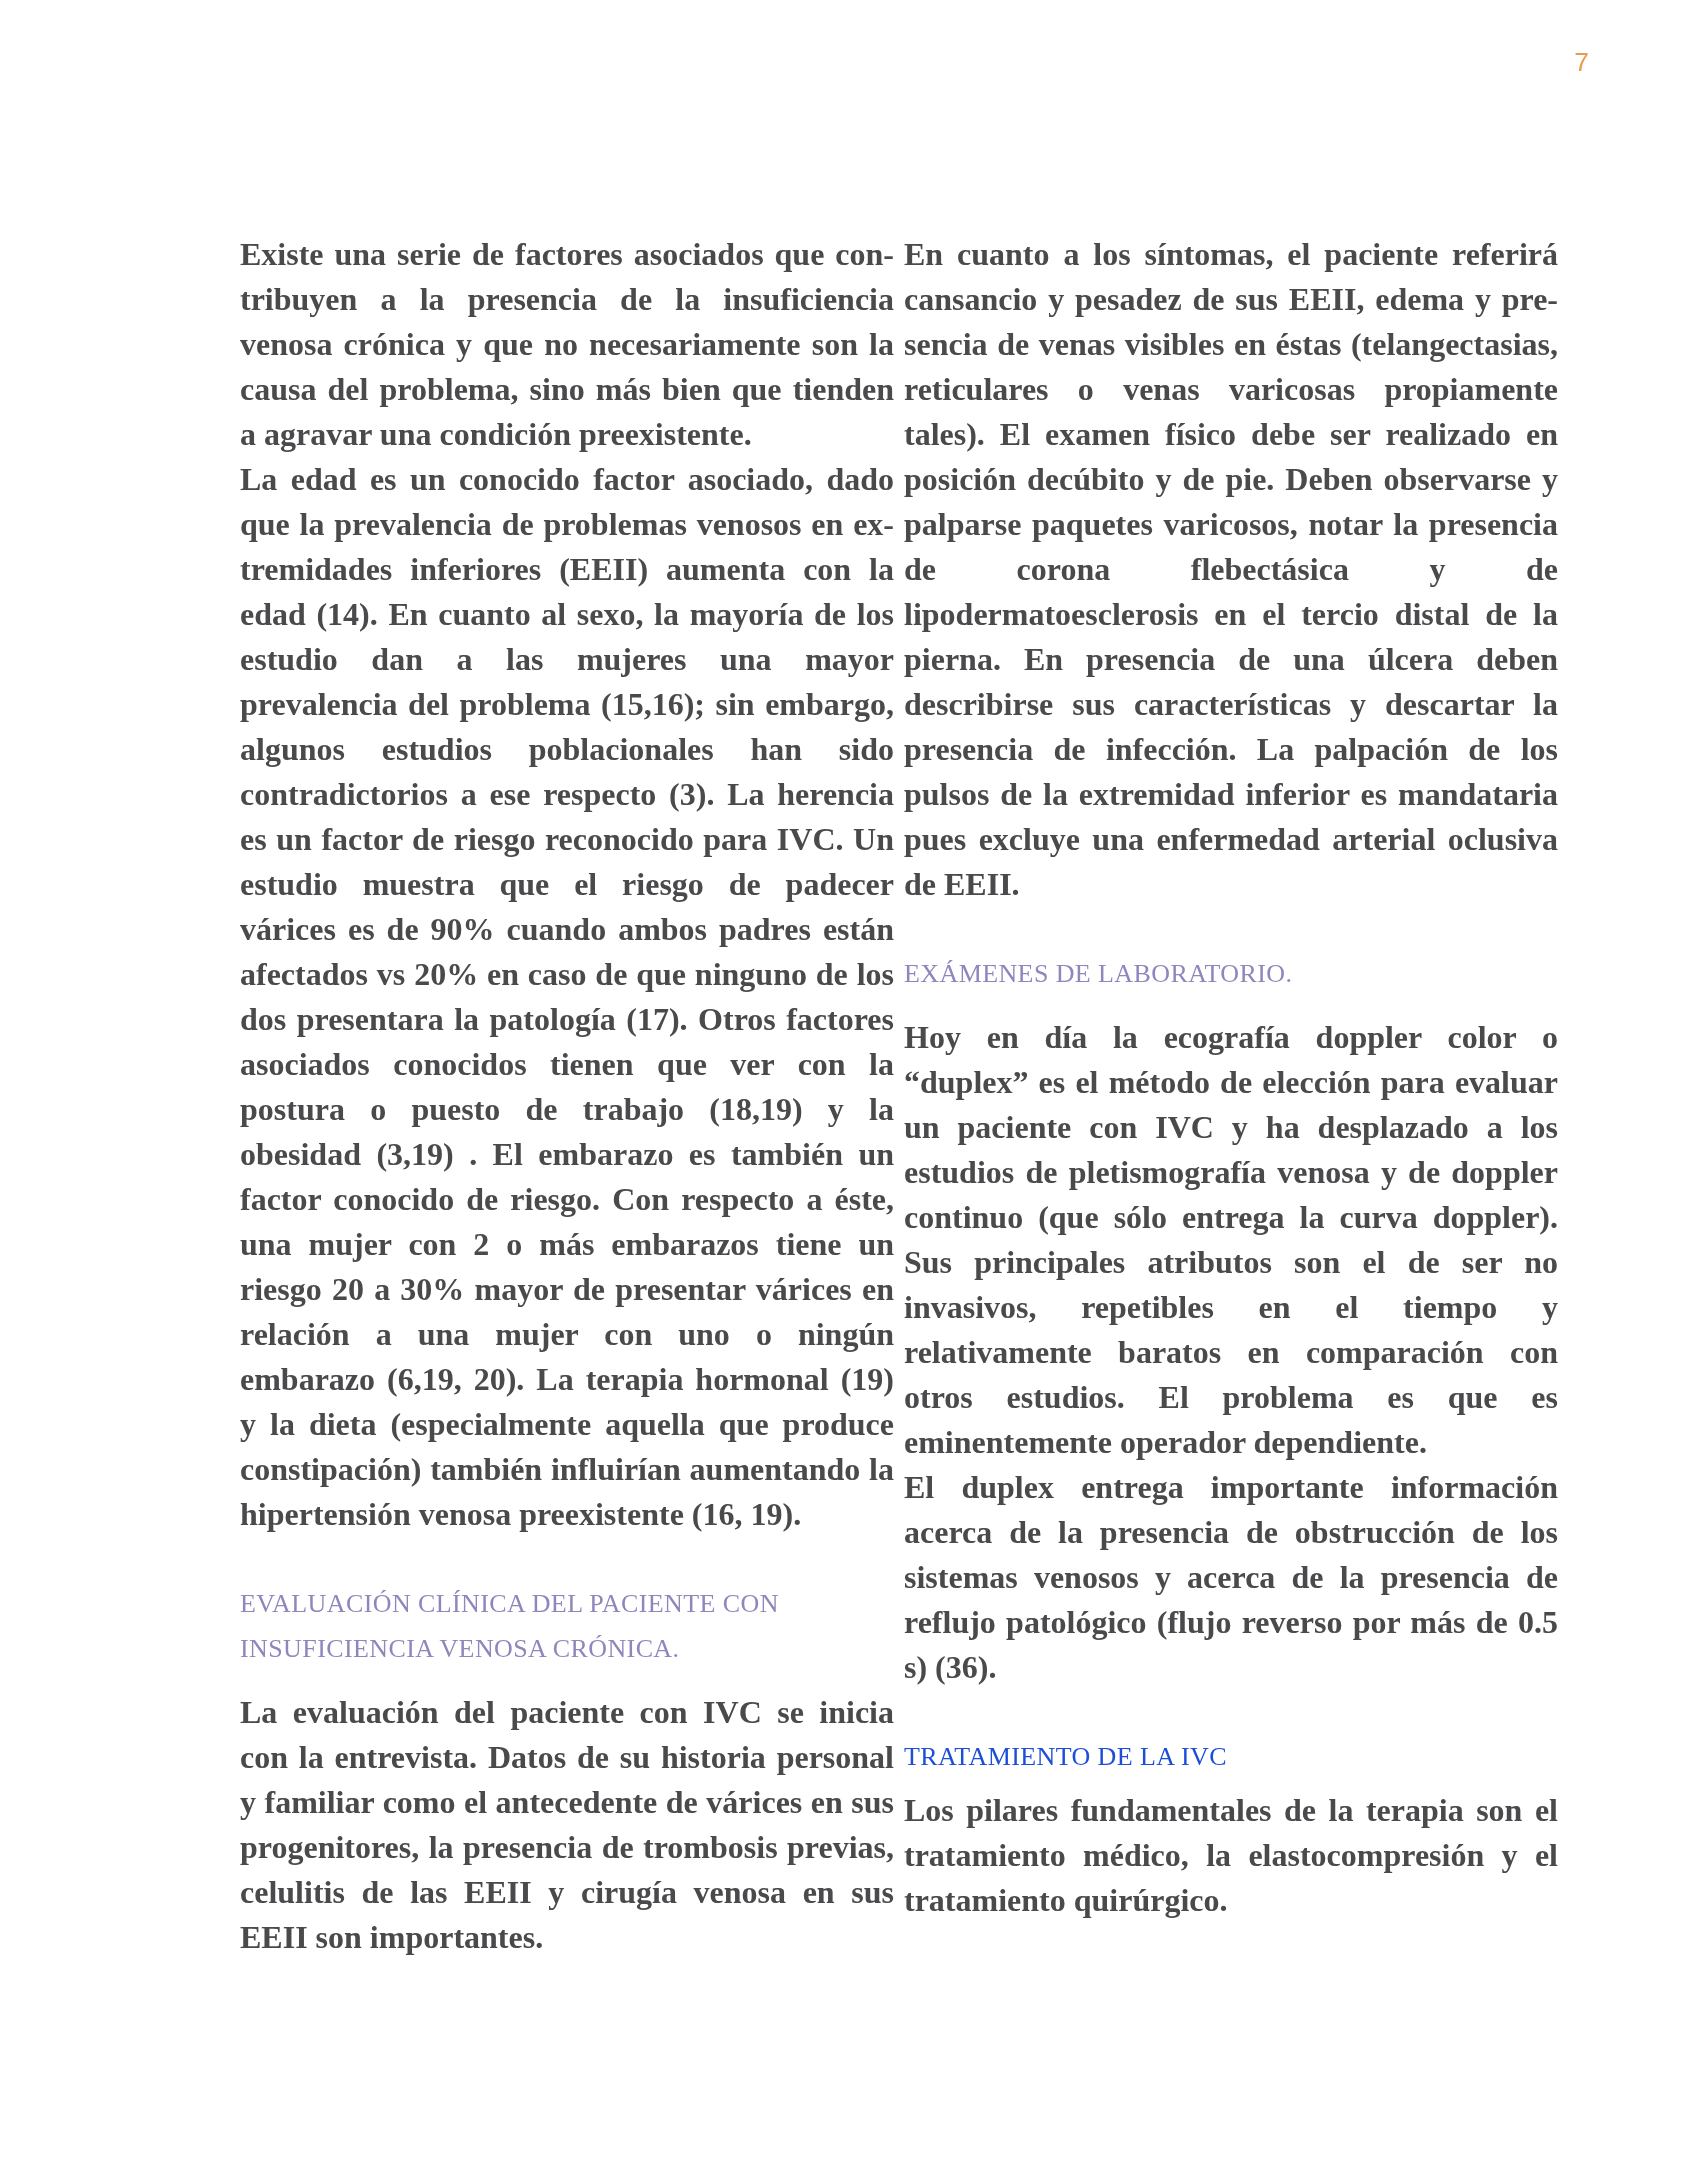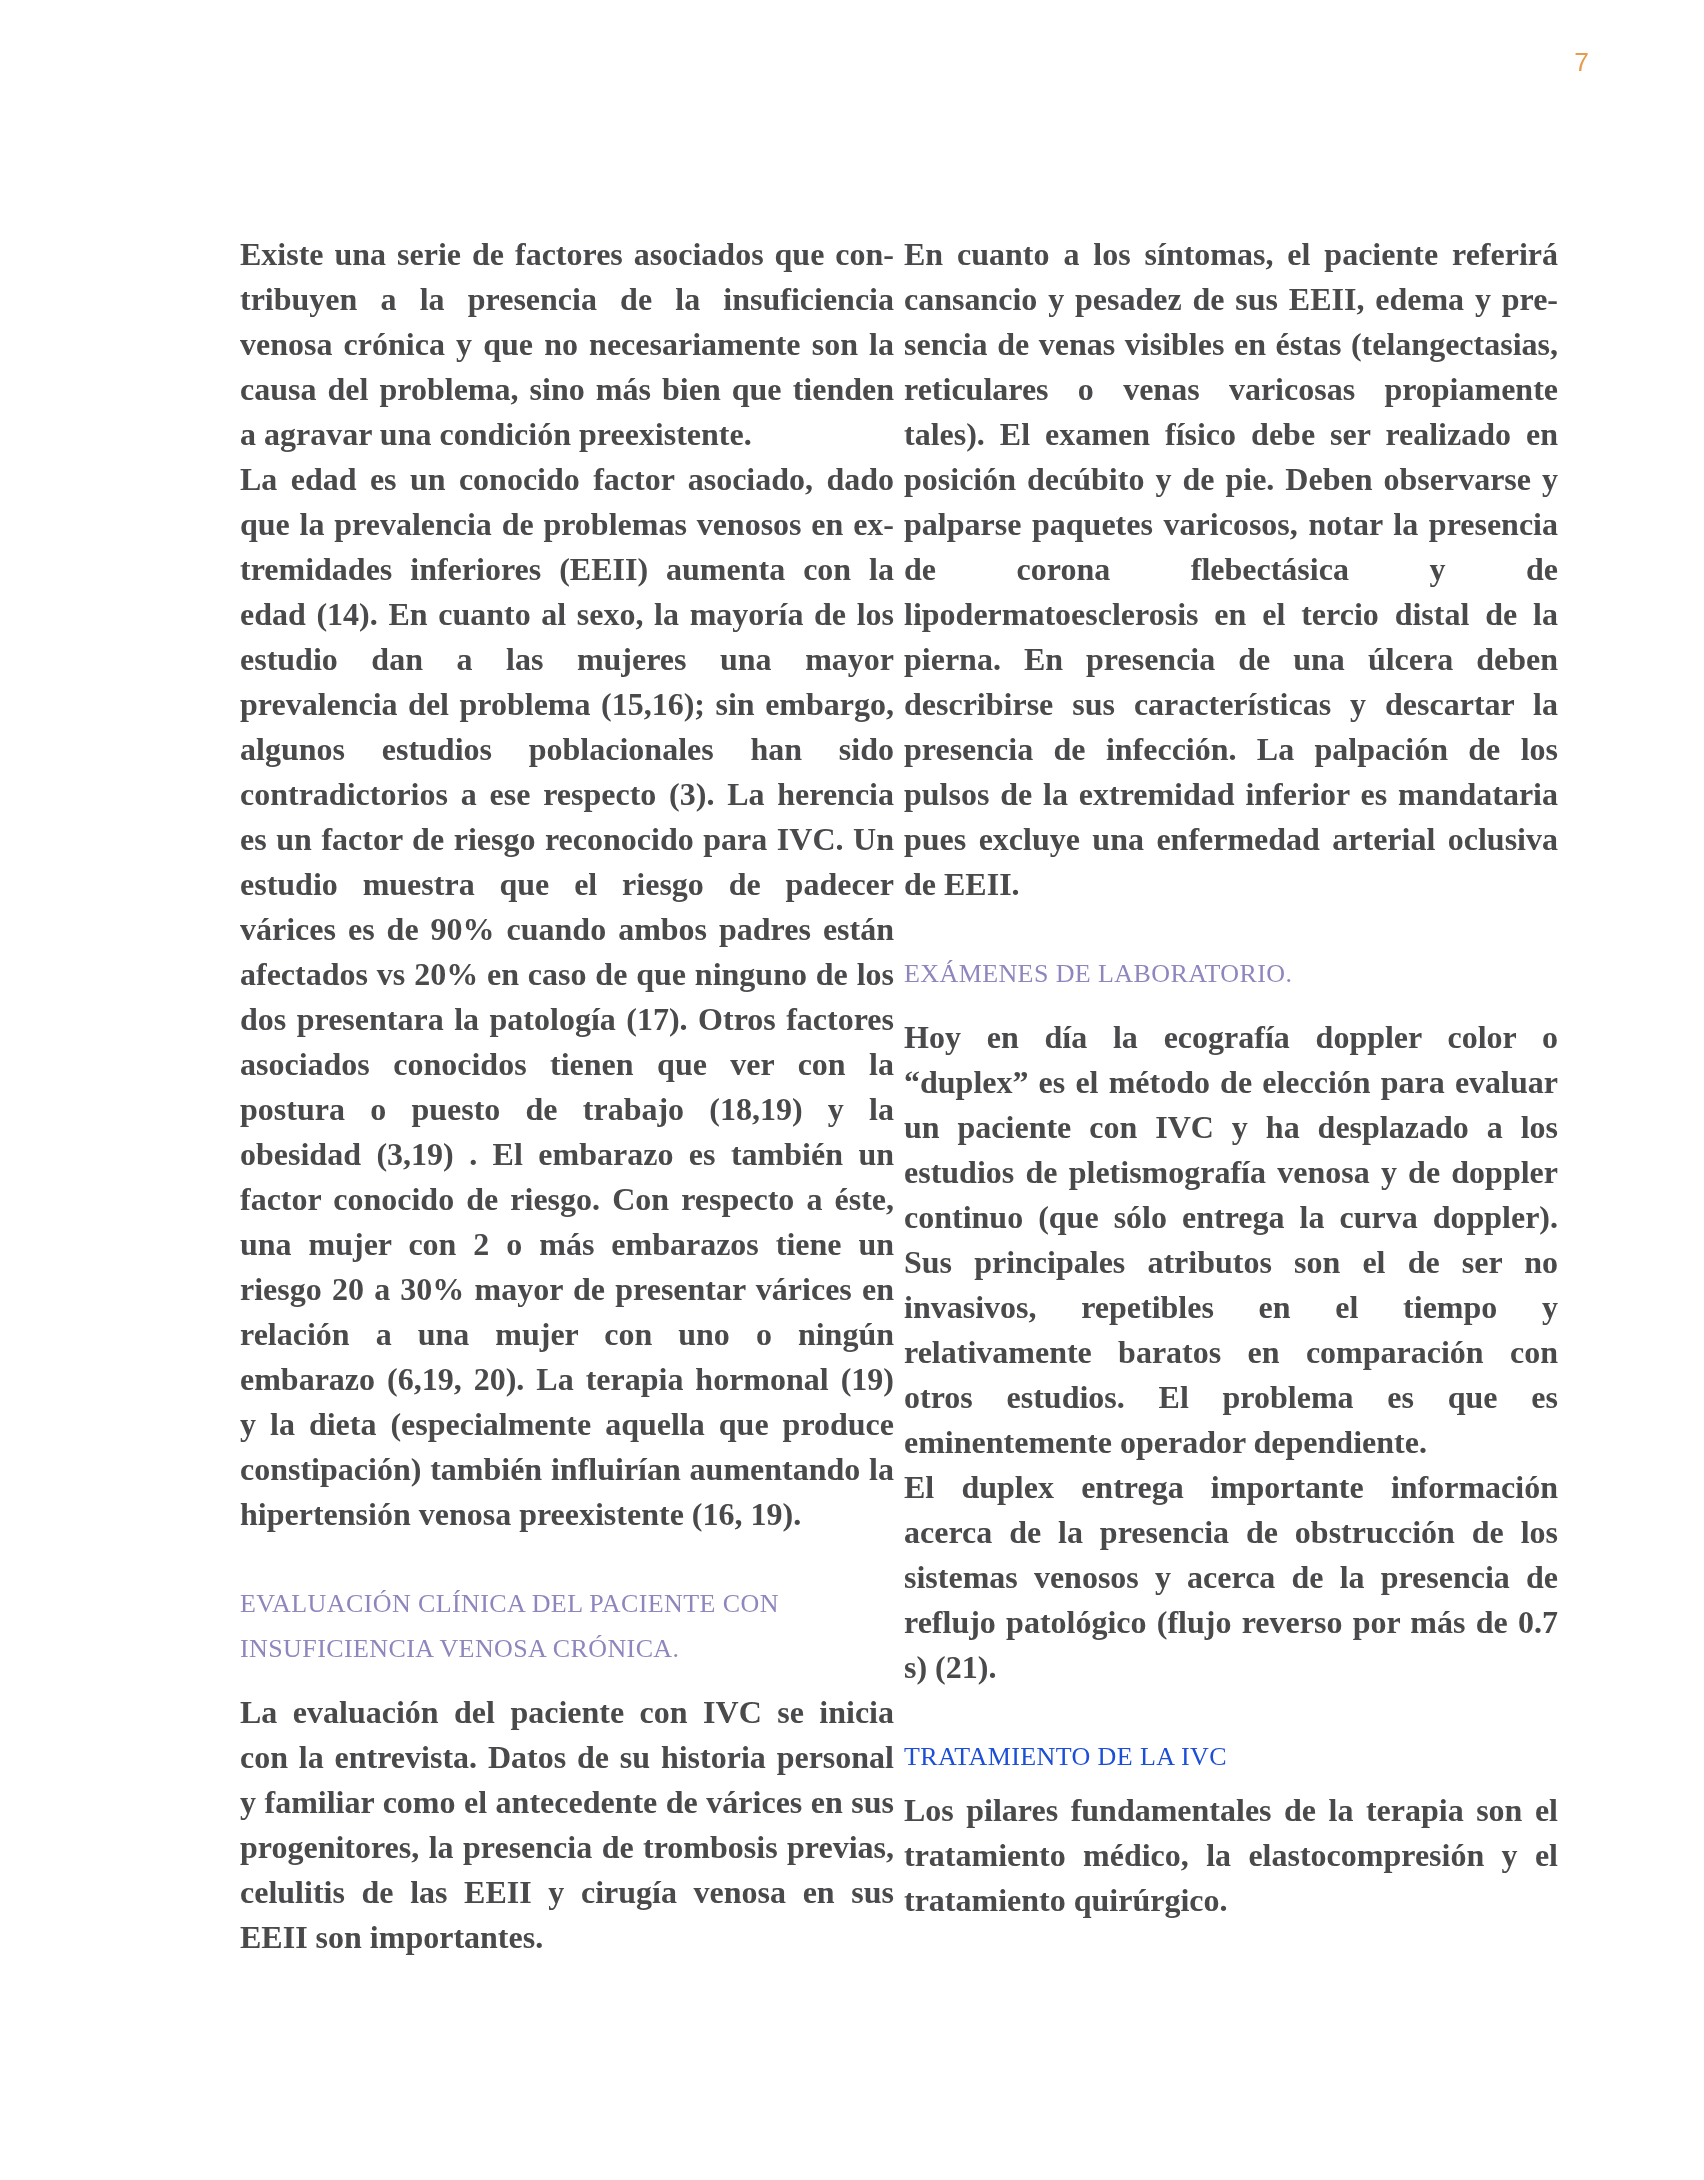--- a/index.html
+++ b/index.html
@@ -84,19 +84,19 @@
   <div class="gap-md"></div>
   <p class="para">La evaluación del paciente con IVC se inicia con la entrevista. Datos de su historia personal y familiar como el antecedente de várices en sus progenitores, la presencia de trombosis previas, celulitis de las EEII y cirugía venosa en sus EEII son importantes.</p>
 </div>
 
 <div class="column col-right">
   <p class="para">En cuanto a los síntomas, el paciente referirá cansancio y pesadez de sus EEII, edema y pre­sencia de venas visibles en éstas (telangectasias, reticulares o venas varicosas propiamente tales). El examen físico debe ser realizado en posición decúbito y de pie. Deben observarse y palparse paquetes varicosos, notar la presencia de corona flebectásica y de lipodermatoesclerosis en el ter­cio distal de la pierna. En presencia de una úlcera deben describirse sus características y descartar la presencia de infección. La palpación de los pulsos de la extremidad inferior es mandataria pues excluye una enfermedad arterial oclusiva de EEII.</p>
   <div class="gap-lg"></div>
   <h2 class="heading" style="color: rgb(143, 134, 189);">EXÁMENES DE LABORATORIO.</h2>
   <div class="gap-md"></div>
   <p class="para">Hoy en día la ecografía doppler color o “duplex” es el método de elección para evaluar un pacien­te con IVC y ha desplazado a los estudios de ple­tismografía venosa y de doppler continuo (que sólo entrega la curva doppler). Sus principales atributos son el de ser no invasivos, repetibles en el tiempo y relativamente baratos en compara­ción con otros estudios. El problema es que es eminentemente operador dependiente.</p>
-  <p class="para">El duplex entrega importante información acer­ca de la presencia de obstrucción de los sistemas venosos y acerca de la presencia de reflujo pato­lógico (flujo reverso por más de 0.7 s) (21).</p>
+  <p class="para">El duplex entrega importante información acer­ca de la presencia de obstrucción de los sistemas venosos y acerca de la presencia de reflujo pato­lógico (flujo reverso por más de 0.5 s) (36).</p>
   <div class="gap-lg"></div>
   <h2 class="heading" style="color: #1d4ed8;">TRATAMIENTO DE LA IVC</h2>
   <div class="gap-sm"></div>
   <p class="para">Los pilares fundamentales de la terapia son el tratamiento médico, la elastocompresión y el tratamiento quirúrgico.</p>
 </div>
 
 
 </body></html>

